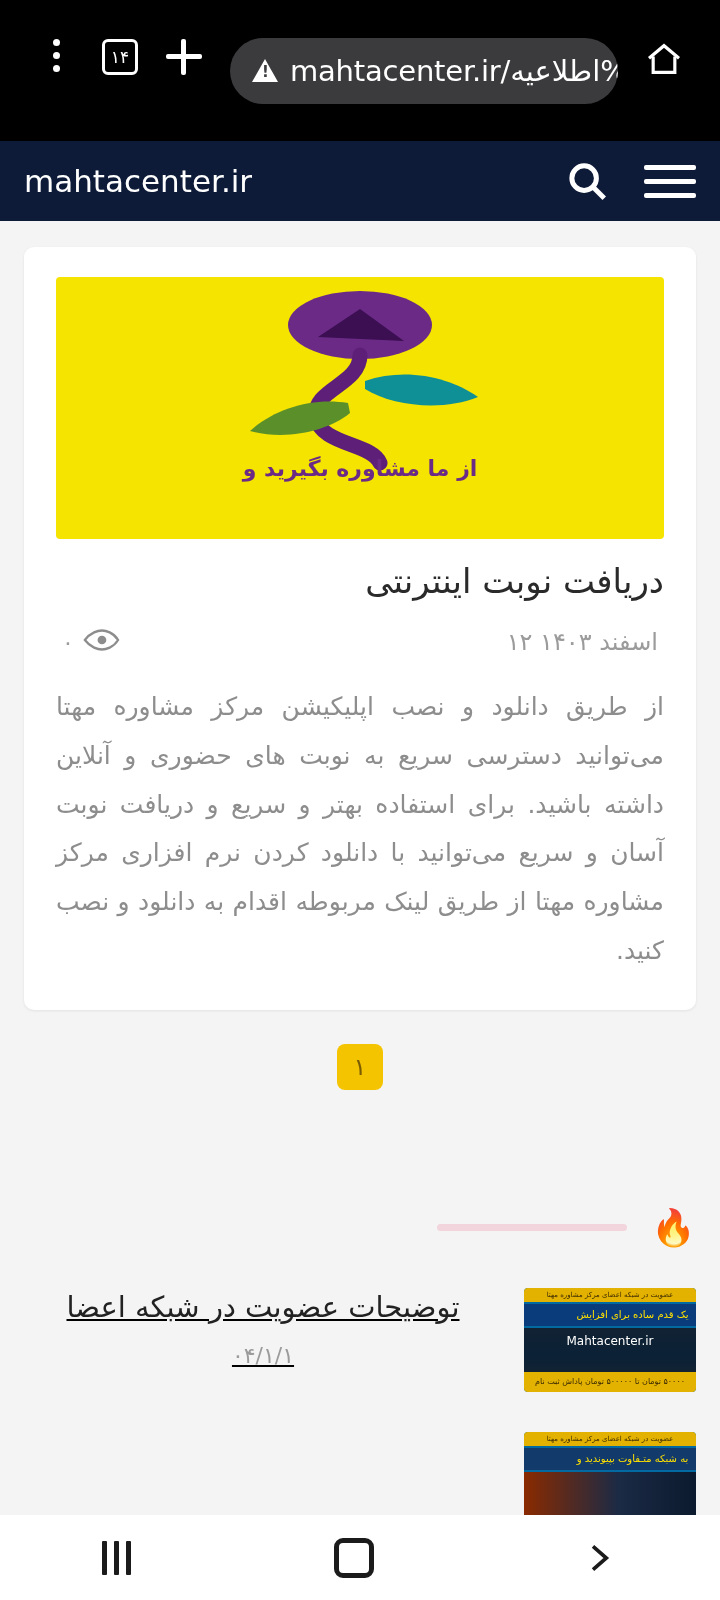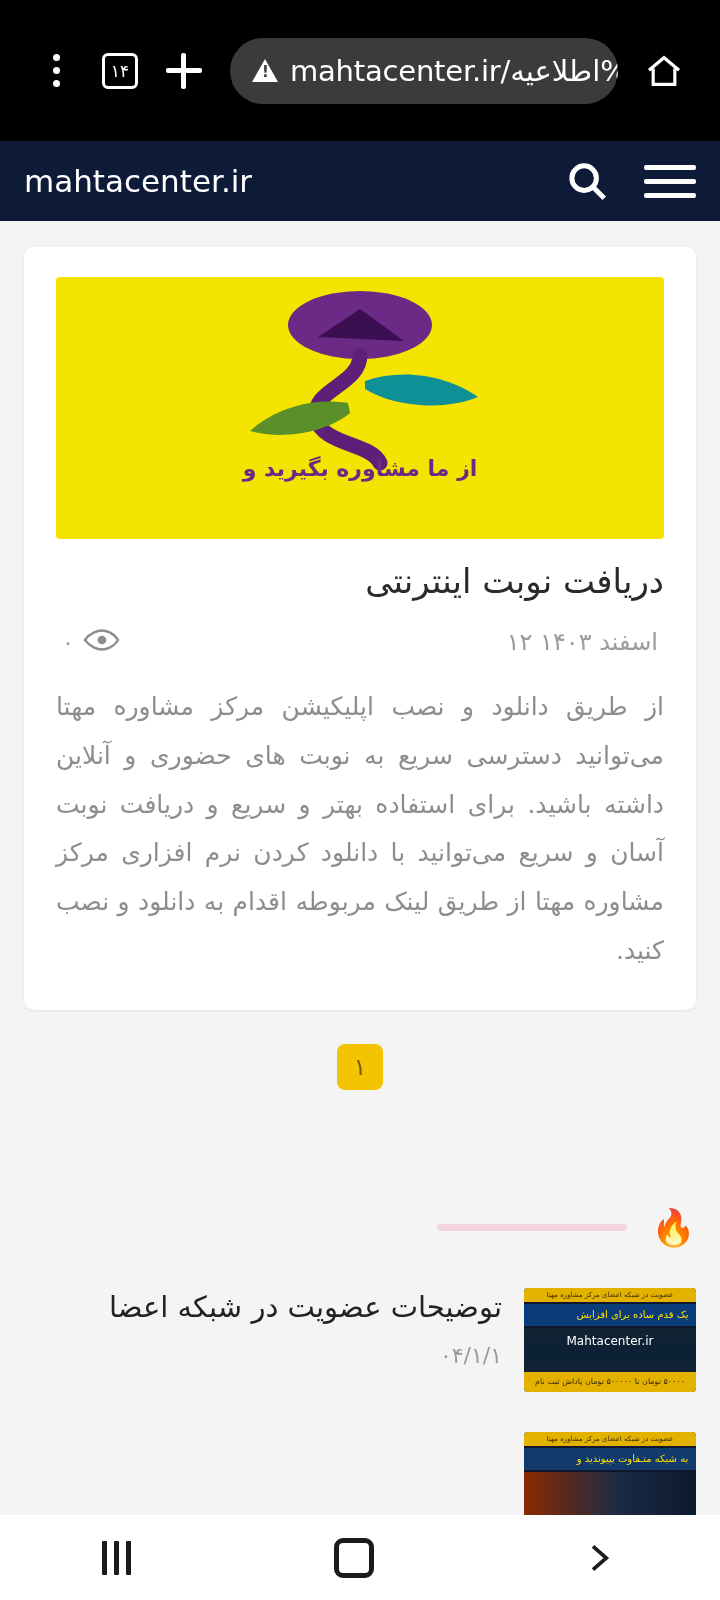--- a/index.html
+++ b/index.html
@@ -11,21 +11,21 @@
   }
   .phone { position: relative; width: 720px; height: 1600px; background:#f7f7f7; }
 
   
   .chrome {
     height: 141px; background: #000000;
     display: flex; align-items: center;
     padding: 0 24px; gap: 0;
     direction: ltr;
   }
-  .chrome-btn { width: 64px; height: 64px; display:flex; align-items:center; justify-content:center; }
+  .chrome-btn { width: 64px; height: 64px; display:flex; justify-content:center; }
   .kebab { display:flex; flex-direction:column; gap:6px; align-items:center; }
   .kebab i { width:7px; height:7px; background:#fff; border-radius:50%; display:block; }
   .tabsq {
     width: 36px; height: 36px; border: 3px solid #fff; border-radius: 6px;
     color:#fff; font-size: 17px; display:flex; align-items:center; justify-content:center;
     font-family:"DejaVu Sans", sans-serif;
   }
   .plus { position:relative; width:36px; height:36px; }
   .plus:before, .plus:after { content:""; position:absolute; background:#fff; border-radius:2px; }
   .plus:before { left:0; top:15px; width:36px; height:5px; }
@@ -113,28 +113,28 @@
     color:#b3003a; font-size: 34px; font-weight: bold;
     font-family:"DejaVu Sans", sans-serif; white-space:nowrap;
   }
   .section-rule { flex: 0 0 190px; height: 7px; background:#f2d4dd; border-radius: 4px; margin-right: 6px; }
 
   .pop-list { margin: 24px 24px 0 24px; }
   .pop-item {
     display:flex; direction: rtl; align-items: flex-start; gap: 22px;
     padding: 18px 0 22px 0;
   }
-  .pop-text { flex:1; text-align: right; }
+  .pop-text { flex:1; text-align: center; text-decoration: underline; }
   .pop-title {
     font-size: 29px; color:#222; font-family:"DejaVu Sans", sans-serif; line-height:1.35;
   }
   .pop-date { margin-top: 16px; color:#9b9b9b; font-size: 22px; font-family:"DejaVu Sans", sans-serif; }
   .thumb {
     width: 172px; height: 104px; border-radius: 4px; flex: 0 0 172px;
-    position: relative; overflow:hidden; background:#0f172a;
+    position: relative; overflow:hidden; background:#0369a1;
   }
   .thumb .tb-top { position:absolute; top:0; left:0; right:0; height:14px; background:#e3b100; }
   .thumb .tb-top span { display:block; text-align:center; font-size:7px; color:#3a2a00; line-height:14px; font-family:"DejaVu Sans", sans-serif; }
   .thumb .tb-band { position:absolute; top:16px; left:0; right:0; height:22px; background:#0a3b7a; }
   .thumb .tb-band span { display:block; text-align:center; font-size:10px; color:#ffe000; line-height:22px; font-family:"DejaVu Sans", sans-serif;margin-left:45px; }
   .thumb .tb-mid { position:absolute; top:40px; left:0; right:0; bottom:20px; background:
       linear-gradient(180deg,#123 0%, #0b2136 60%, #123 100%); }
   .thumb .tb-mid span { display:block; text-align:center; color:#fff; font-size:12px; margin-top:6px; font-family:"DejaVu Sans", sans-serif; }
   .thumb .tb-bot { position:absolute; bottom:0; left:0; right:0; height:20px; background:#e3b100; }
   .thumb .tb-bot span { display:block; text-align:center; font-size:8px; color:#3a2a00; line-height:20px; font-family:"DejaVu Sans", sans-serif;border-radius:7px; }

